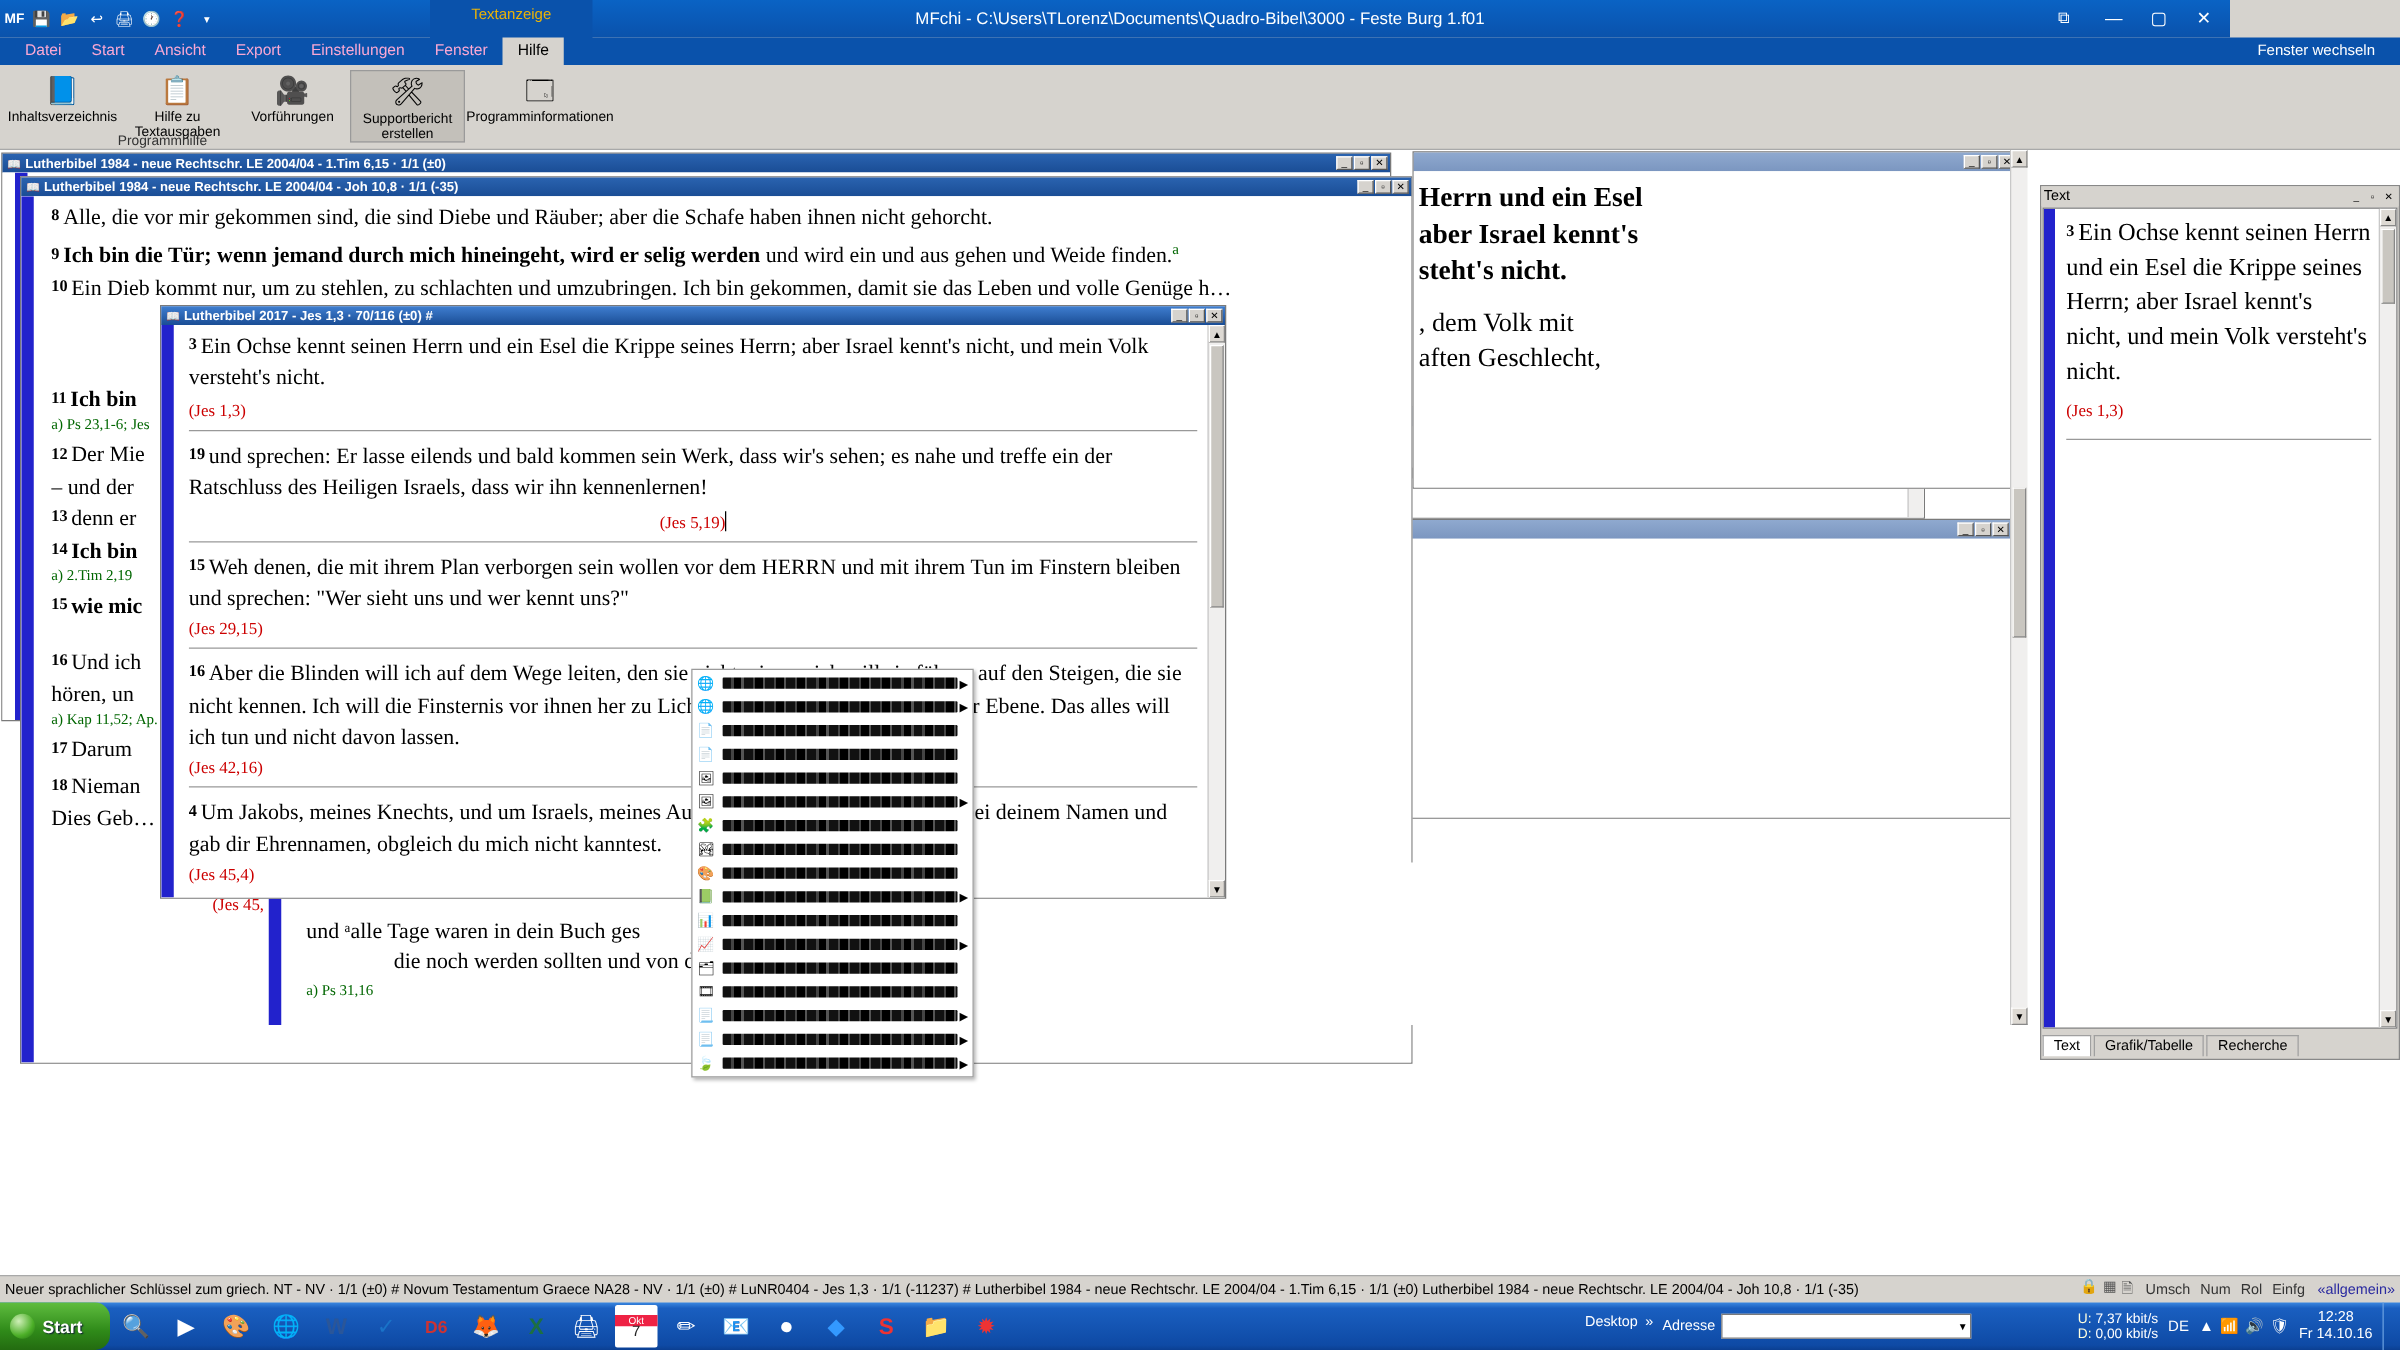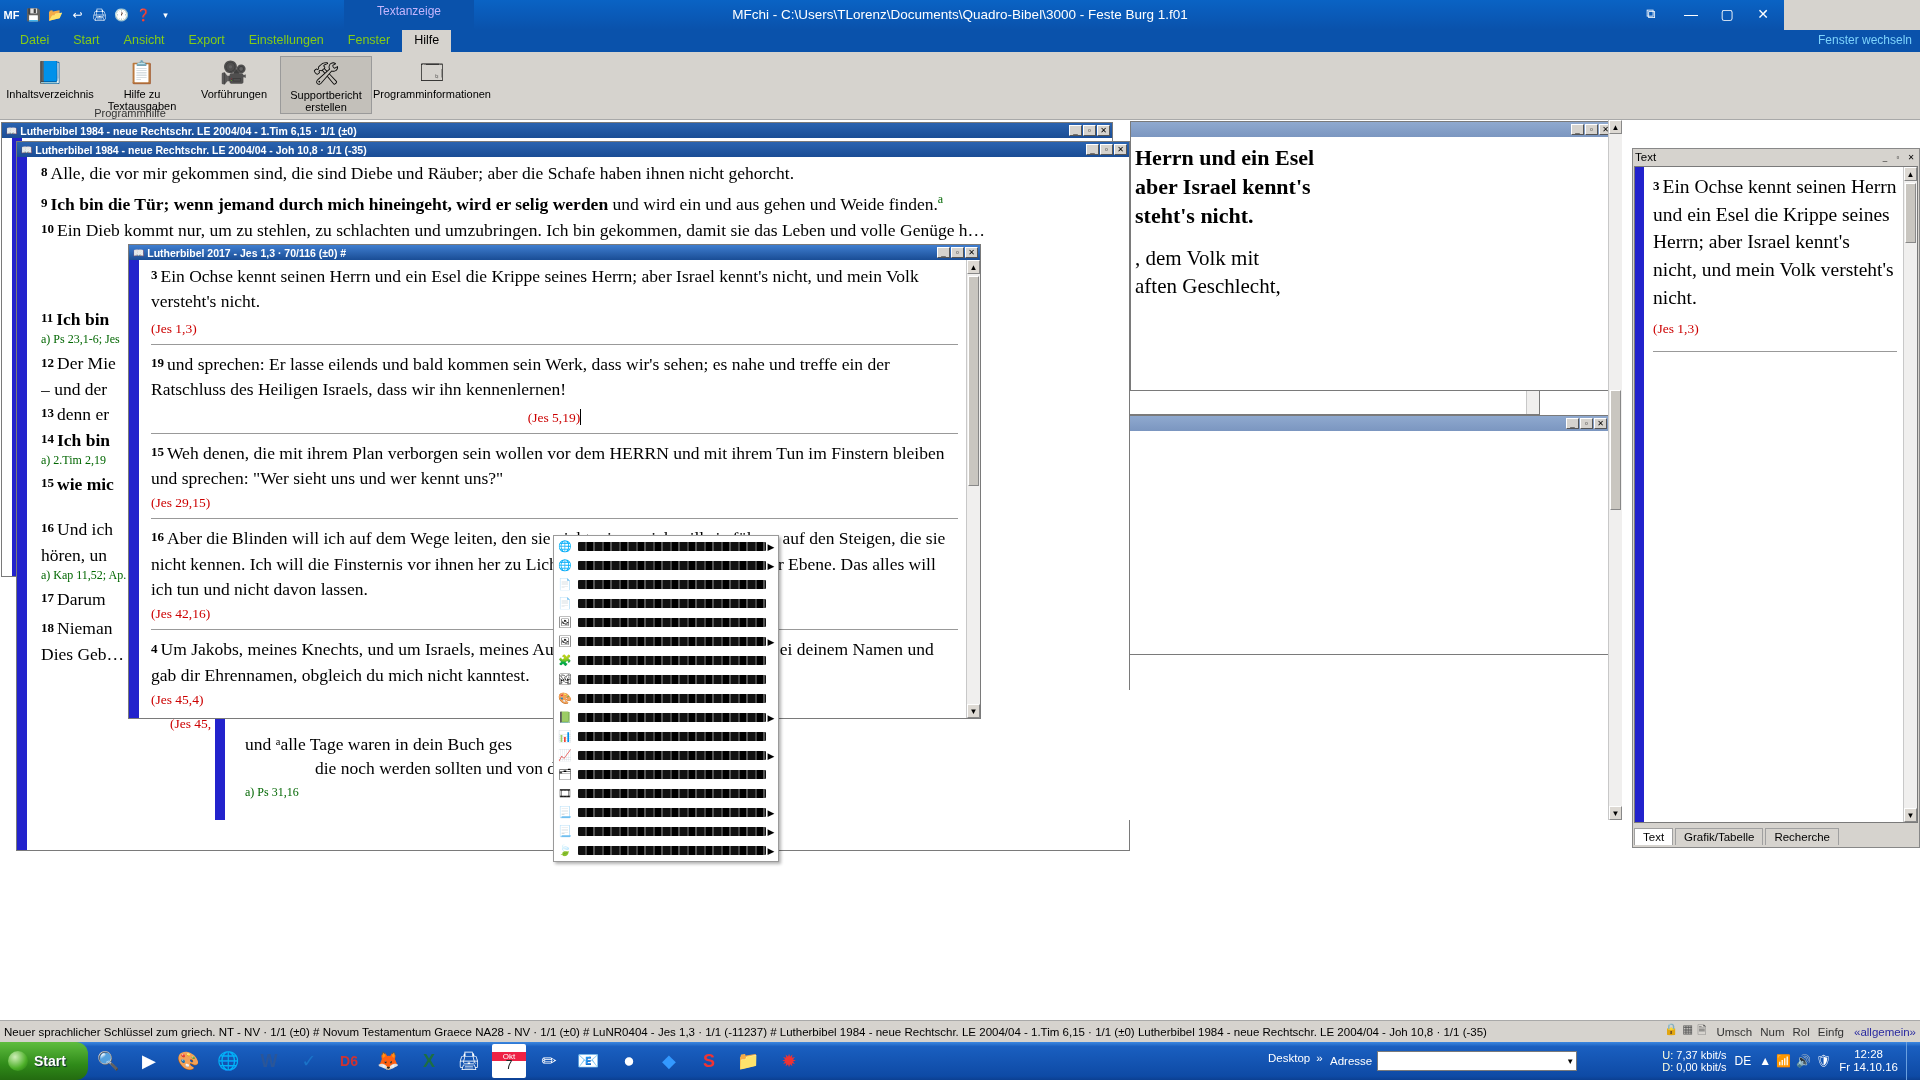--- a/index.html
+++ b/index.html
@@ -28,31 +28,31 @@
   #win-buttons{position:absolute;right:4px;top:2px;display:flex;gap:2px;align-items:center;}
   #win-buttons .wb{width:34px;height:24px;display:flex;align-items:center;justify-content:center;color:#fff;font-size:14px;}
   #restore-icon{width:22px;height:22px;display:flex;align-items:center;justify-content:center;margin-right:10px;color:#fff;}
 
   
   #ribbon-tabs{
     position:absolute;left:0;top:30px;width:1920px;height:22px;
     background:#0a52ab;color:#fff;font-size:12.5px;
   }
   #ribbon-tabs .tabs{display:flex;align-items:flex-end;height:22px;padding-left:8px;gap:0;}
-  #ribbon-tabs .tab{padding:3px 12px 4px 12px;line-height:15px;color:#84cc16;}
+  #ribbon-tabs .tab{padding:3px 12px 4px 12px;line-height:15px;color:#f9a8d4;}
   #ribbon-tabs .tab.active{background:#d6d3ce;color:#000;}
-  #ribbon-tabs .right{position:absolute;right:8px;top:3px;font-size:12px;color:#7dd3fc;}
+  #ribbon-tabs .right{position:absolute;right:20px;top:3px;font-size:12px;color:#ffffff;}
 
   
   #ctx-group{
     position:absolute;left:344px;top:0px;width:130px;height:52px;
     background:#0a52ab;
   }
   #ctx-group .ctx-title{
-    position:absolute;left:0;top:4px;width:130px;text-align:center;color:#c4b5fd;font-size:12px;
+    position:absolute;left:0;top:4px;width:130px;text-align:center;color:#eab308;font-size:12px;
   }
   #ctx-group .ctx-tabs{position:absolute;left:0;top:30px;width:130px;height:22px;display:flex;}
   #ctx-group .ctx-tabs .tab{padding:3px 8px 4px 8px;color:#fff;font-size:12.5px;}
 
   
   #ribbon{
     position:absolute;left:0;top:52px;width:1920px;height:68px;
     background:#d6d3ce;border-bottom:1px solid #a9a9a9;
   }
   #ribbon .group{position:absolute;top:0;height:68px;}

